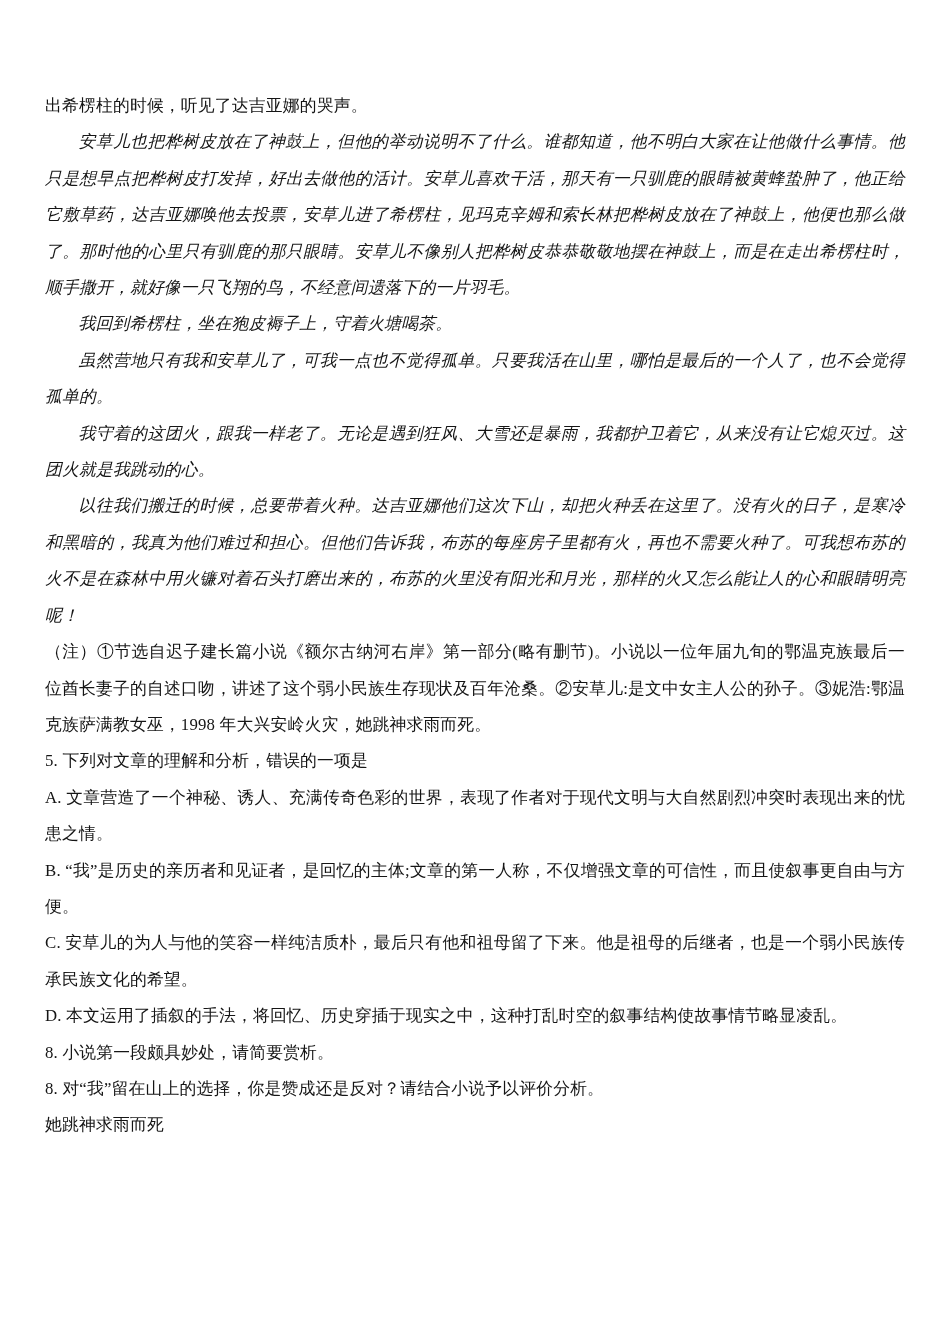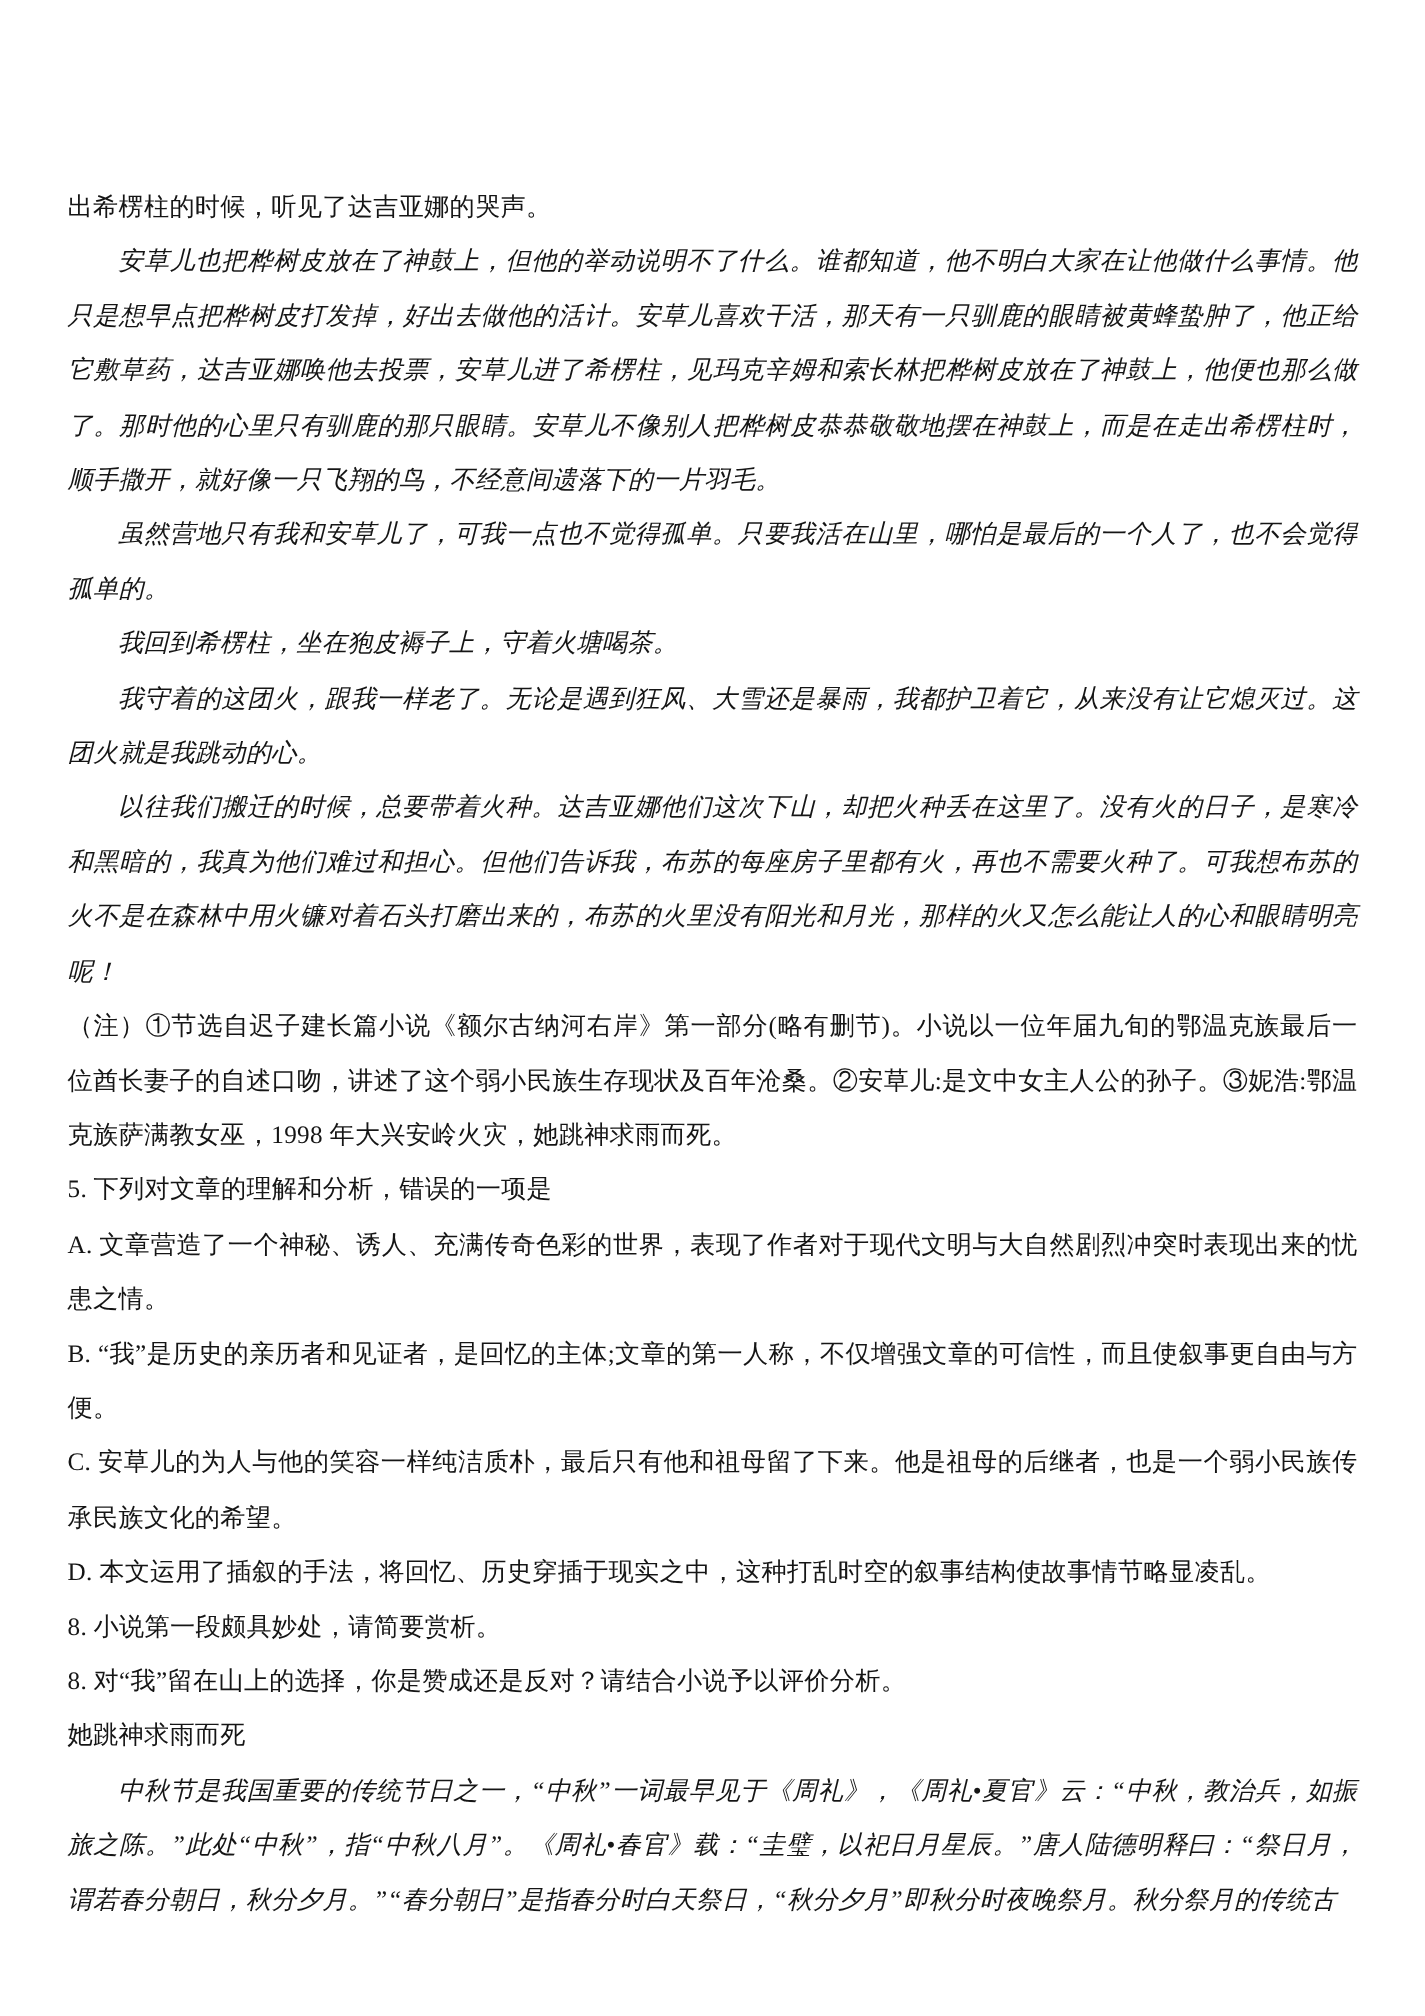--- a/index.html
+++ b/index.html
@@ -10,21 +10,21 @@
   }
   body {
     width: 950px;
     height: 1344px;
     font-family: "Liberation Serif", "DejaVu Serif", serif;
   }
   .page {
     box-sizing: border-box;
     width: 950px;
     height: 1344px;
-    padding: 120px 45px 20px 45px;
+    padding: 88px 45px 20px 45px;
     background: #ffffff;
   }
   .doc-body p {
     margin: 0;
     padding: 0;
     font-size: 16.8px;
     line-height: 36.4px;
     color: #151515;
     text-align: justify;
     letter-spacing: 0.2px;
@@ -35,28 +35,27 @@
     font-style: italic;
   }
 </style>
 </head>
 <body>
 
 <div class="page">
   <div class="doc-body" id="doc-body">
       <p class="">出希楞柱的时候，听见了达吉亚娜的哭声。</p>
       <p class="indent">安草儿也把桦树皮放在了神鼓上，但他的举动说明不了什么。谁都知道，他不明白大家在让他做什么事情。他只是想早点把桦树皮打发掉，好出去做他的活计。安草儿喜欢干活，那天有一只驯鹿的眼睛被黄蜂蛰肿了，他正给它敷草药，达吉亚娜唤他去投票，安草儿进了希楞柱，见玛克辛姆和索长林把桦树皮放在了神鼓上，他便也那么做了。那时他的心里只有驯鹿的那只眼睛。安草儿不像别人把桦树皮恭恭敬敬地摆在神鼓上，而是在走出希楞柱时，顺手撒开，就好像一只飞翔的鸟，不经意间遗落下的一片羽毛。</p>
+      <p class="indent">我回到希楞柱，坐在狍皮褥子上，守着火塘喝茶。</p>
       <p class="indent">虽然营地只有我和安草儿了，可我一点也不觉得孤单。只要我活在山里，哪怕是最后的一个人了，也不会觉得孤单的。</p>
-      <p class="indent">我回到希楞柱，坐在狍皮褥子上，守着火塘喝茶。</p>
       <p class="indent">我守着的这团火，跟我一样老了。无论是遇到狂风、大雪还是暴雨，我都护卫着它，从来没有让它熄灭过。这团火就是我跳动的心。</p>
       <p class="indent">以往我们搬迁的时候，总要带着火种。达吉亚娜他们这次下山，却把火种丢在这里了。没有火的日子，是寒冷和黑暗的，我真为他们难过和担心。但他们告诉我，布苏的每座房子里都有火，再也不需要火种了。可我想布苏的火不是在森林中用火镰对着石头打磨出来的，布苏的火里没有阳光和月光，那样的火又怎么能让人的心和眼睛明亮呢！</p>
       <p class="">（注）①节选自迟子建长篇小说《额尔古纳河右岸》第一部分(略有删节)。小说以一位年届九旬的鄂温克族最后一位酋长妻子的自述口吻，讲述了这个弱小民族生存现状及百年沧桑。②安草儿:是文中女主人公的孙子。③妮浩:鄂温克族萨满教女巫，1998 年大兴安岭火灾，她跳神求雨而死。</p>
       <p class="">5. 下列对文章的理解和分析，错误的一项是</p>
       <p class="">A. 文章营造了一个神秘、诱人、充满传奇色彩的世界，表现了作者对于现代文明与大自然剧烈冲突时表现出来的忧患之情。</p>
       <p class="">B. “我”是历史的亲历者和见证者，是回忆的主体;文章的第一人称，不仅增强文章的可信性，而且使叙事更自由与方便。</p>
       <p class="">C. 安草儿的为人与他的笑容一样纯洁质朴，最后只有他和祖母留了下来。他是祖母的后继者，也是一个弱小民族传承民族文化的希望。</p>
       <p class="">D. 本文运用了插叙的手法，将回忆、历史穿插于现实之中，这种打乱时空的叙事结构使故事情节略显凌乱。</p>
       <p class="">8. 小说第一段颇具妙处，请简要赏析。</p>
       <p class="">8. 对“我”留在山上的选择，你是赞成还是反对？请结合小说予以评价分析。</p>
       <p class="">她跳神求雨而死</p>
-      <p class="indent">中秋节是我国重要的传统节日之一，“中秋”一词最早见于《周礼》，《周礼•夏官》云：“中秋，教治兵，如振旅之陈。”此处“中秋”，指“中秋八月”。《周礼•春官》载：“圭璧，以祀日月星辰。”唐人陆德明释曰：“祭日月，谓若春分朝日，秋分夕月。”“春分朝日”是指春分时白天祭日，“秋分夕月”即秋分时夜晚祭月。秋分祭月的传统古</p>
     </div>
 </div>
 
 </body></html>

